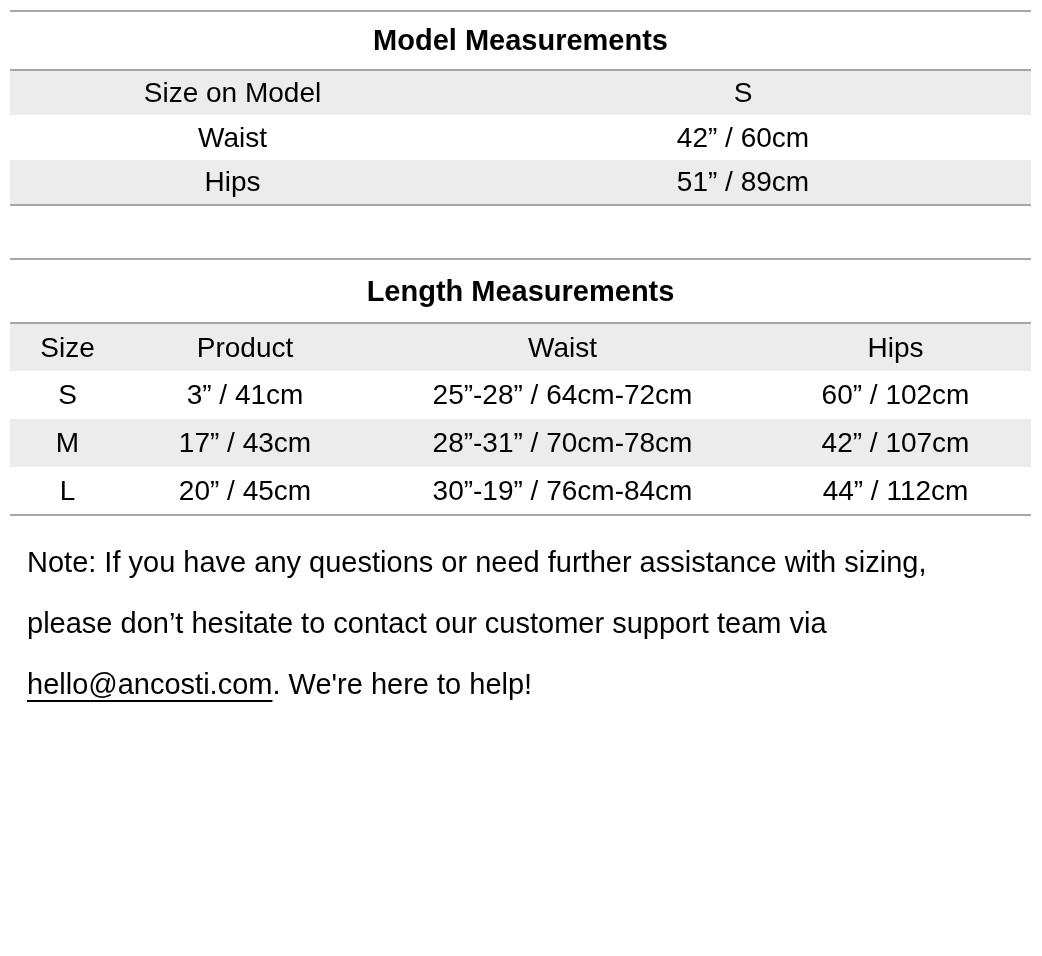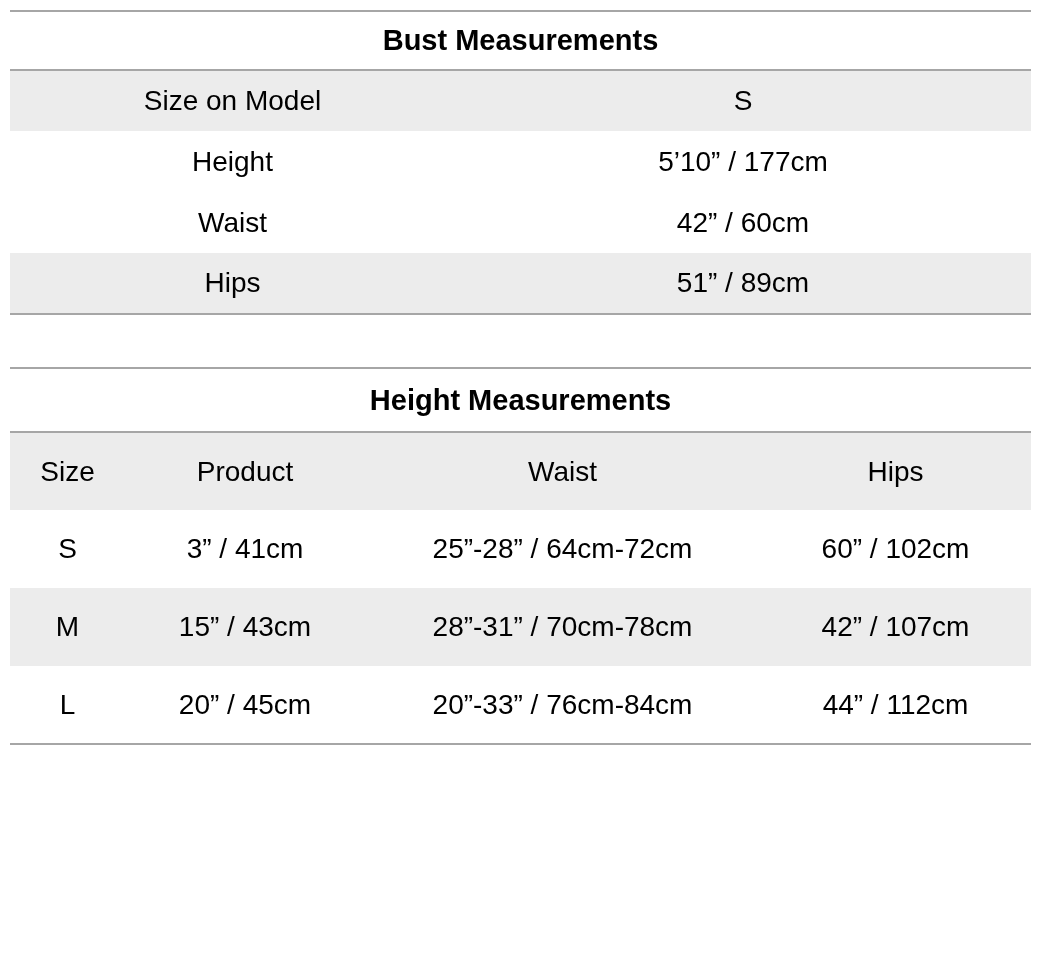--- a/index.html
+++ b/index.html
@@ -34,24 +34,24 @@
     font-weight: normal;
   }
   tr.title-row th {
     font-weight: bold;
     font-size: 29px;
     height: 59px;
     border-bottom: 2px solid var(--border-color, #a6a6a6);
     background: #ffffff;
   }
   .model-table { margin-top: 10px; }
-  .model-table td { height: 61px; }
+  .model-table td { height: 45px; }
   .product-table { margin-top: 52px; }
   .product-table tr.title-row th { height: 64px; }
-  .product-table td, .product-table th.colhead { height: 78px; }
+  .product-table td, .product-table th.colhead { height: 48px; }
   tr.shaded td, tr.shaded th { background: var(--row-shade, #ececec); }
   .note {
     margin: 16px 10px 0 27px;
     font-size: 29px;
     line-height: 61px;
   }
   .note .note-line { white-space: nowrap; }
   .email-link {
     color: #000000;
     text-decoration: underline;
@@ -65,29 +65,25 @@
 
 <div class="page">
 
   <table class="meas model-table">
     <colgroup>
       <col style="width:445px">
       <col style="width:576px">
     </colgroup>
     <tbody>
       <tr class="title-row">
-        <th colspan="2">Bust Measurements</th>
+        <th colspan="2">Model Measurements</th>
       </tr>
       <tr class="shaded">
         <td>Size on Model</td>
         <td>S</td>
-      </tr>
-      <tr>
-        <td>Height</td>
-        <td>5’10” / 177cm</td>
       </tr>
       <tr>
         <td>Waist</td>
         <td>42” / 60cm</td>
       </tr>
       <tr class="shaded">
         <td>Hips</td>
         <td>51” / 89cm</td>
       </tr>
     </tbody>
@@ -95,43 +91,48 @@
 
   <table class="meas product-table">
     <colgroup>
       <col style="width:115px">
       <col style="width:240px">
       <col style="width:395px">
       <col style="width:271px">
     </colgroup>
     <tbody>
       <tr class="title-row">
-        <th colspan="4">Height Measurements</th>
+        <th colspan="4">Length Measurements</th>
       </tr>
       <tr class="shaded">
         <th class="colhead">Size</th>
         <th class="colhead">Product</th>
         <th class="colhead">Waist</th>
         <th class="colhead">Hips</th>
       </tr>
       <tr>
         <td>S</td>
         <td>3” / 41cm</td>
         <td>25”-28” / 64cm-72cm</td>
         <td>60” / 102cm</td>
       </tr>
       <tr class="shaded">
         <td>M</td>
-        <td>15” / 43cm</td>
+        <td>17” / 43cm</td>
         <td>28”-31” / 70cm-78cm</td>
         <td>42” / 107cm</td>
       </tr>
       <tr>
         <td>L</td>
         <td>20” / 45cm</td>
-        <td>20”-33” / 76cm-84cm</td>
+        <td>30”-19” / 76cm-84cm</td>
         <td>44” / 112cm</td>
       </tr>
     </tbody>
   </table>
 
+  <div class="note">
+    <div class="note-line">Note: If you have any questions or need further assistance with sizing,</div>
+    <div class="note-line">please don’t hesitate to contact our customer support team via</div>
+    <div class="note-line"><a class="email-link">hello@ancosti.com</a><span>. We're here to help!</span></div>
+  </div>
 
 </div>
 
 </body></html>

